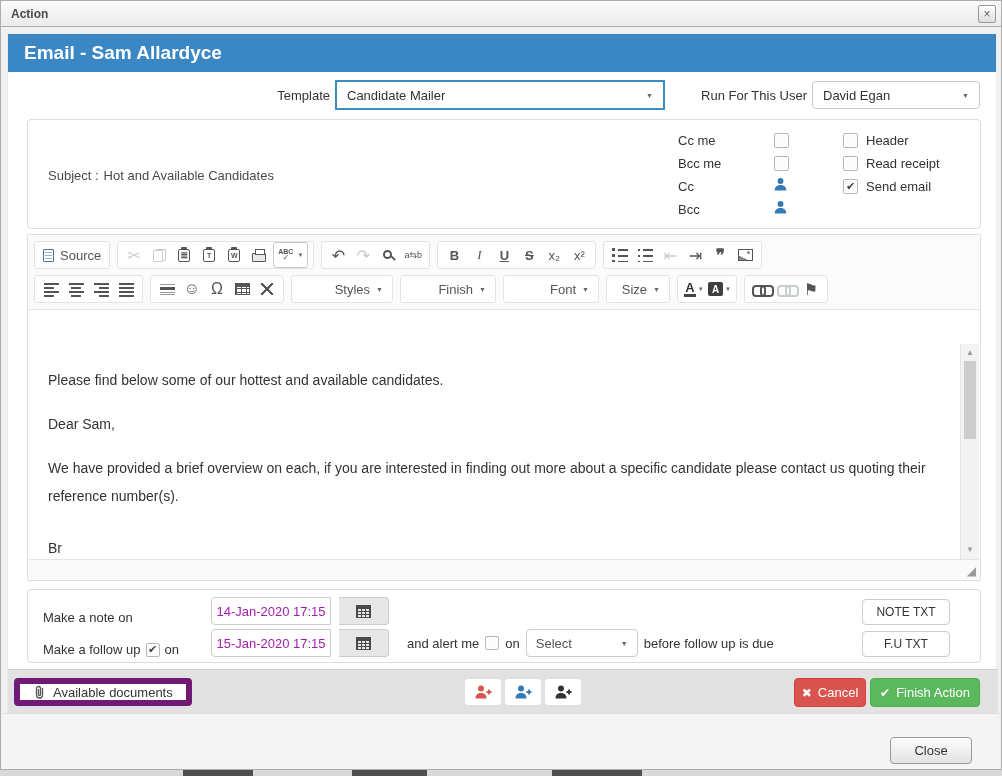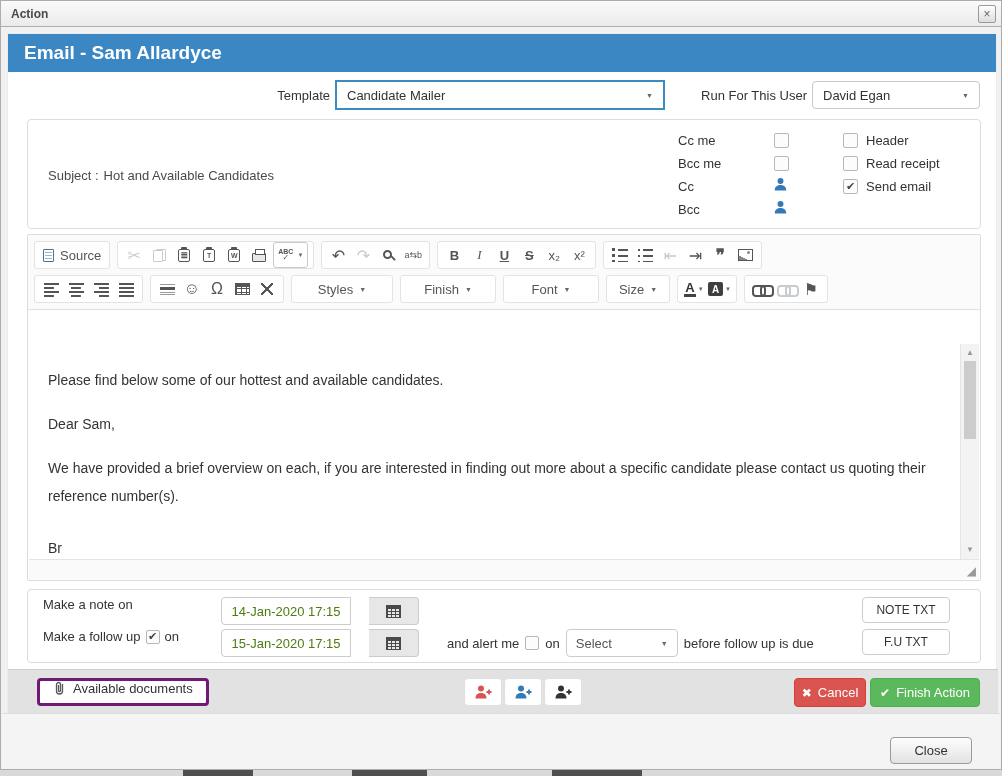--- a/index.html
+++ b/index.html
@@ -43,21 +43,21 @@
   
   .editor-panel{left:19px;top:200px;width:954px;height:347px;border-radius:2px}
   .toolbar{background:#fbfbfb;border-bottom:1px solid #e2e2e2;padding:3px 6px;border-radius:2px 2px 0 0}
   .tb-row{display:flex;align-items:center;gap:7px;height:34px}
   .tb-group{display:flex;align-items:center;gap:3px;background:#fff;border:1px solid #e3e3e3;border-radius:3px;padding:2px 5px;height:28px}
   .tbtn{min-width:22px;height:22px;display:inline-flex;align-items:center;justify-content:center;font-size:13px;color:#555;border-radius:2px;cursor:pointer}
   .tbtn.b{font-weight:bold}.tbtn.i{font-style:italic;font-family:"Liberation Serif",serif}.tbtn.u{text-decoration:underline;font-weight:bold}.tbtn.s{text-decoration:line-through;font-weight:bold}
   .tbtn.dis{color:#c6cccf}
   .tbtn.big{font-size:16px}
   .tbtn.quote{font-size:17px;font-weight:bold}
-  .tb-select{display:flex;align-items:center;justify-content:center;background:#fff;border:1px solid #e3e3e3;border-radius:3px;height:28px;padding:0 9px;font-size:13px;color:#555;cursor:pointer}
+  .tb-select{display:flex;align-items:center;justify-content:flex-end;background:#fff;border:1px solid #e3e3e3;border-radius:3px;height:28px;padding:0 9px;font-size:13px;color:#555;cursor:pointer}
   .w-styles{width:102px}.w-format{width:96px}.w-font{width:96px}.w-size{width:64px}
   .spell{border:1px solid #c9c9c9;border-radius:3px;padding:0 4px;height:26px;gap:2px}
   .spell-stack{display:flex;flex-direction:column;align-items:center;line-height:1}
   .spell-stack .abc{font-size:7px;font-weight:bold;color:#555;font-style:normal}
   .spell-stack .chk{font-size:8px;color:#555;font-style:normal;margin-top:-1px}
   .caret2{font-size:6px;color:#666;margin-left:2px}
 
   
   .doc-ic{width:11px;height:13px;border:1px solid #51718f;border-radius:1px;background-image:repeating-linear-gradient(#9db3c6 0 1px,transparent 1px 3px);background-size:7px 9px;background-position:1px 2px;background-repeat:no-repeat;margin-right:6px}
   .clip-ic{position:relative;width:12px;height:13px;border:1px solid #555;border-radius:2px;background:#fff;display:inline-flex;align-items:center;justify-content:center}
@@ -101,32 +101,32 @@
   .editor-content p:empty{margin:0;height:8px}
   .vscroll{position:absolute;right:1px;top:109px;bottom:21px;width:19px;background:#f3f3f3;border-left:1px solid #e4e4e4}
   .vs-arrow{position:absolute;left:0;width:18px;height:14px;text-align:center;font-size:8px;color:#999;line-height:14px;cursor:pointer}
   .vs-up{top:2px}.vs-down{bottom:2px}
   .vs-thumb{position:absolute;left:3px;top:17px;width:12px;height:78px;background:#ccc;cursor:grab}
   .editor-bottom{position:absolute;left:1px;right:1px;bottom:1px;height:20px;background:#fafafa;border-top:1px solid #e4e4e4;border-radius:0 0 2px 2px}
   .grip{position:absolute;right:3px;bottom:2px;font-size:12px;color:#999;cursor:nwse-resize;line-height:1}
 
   
   .note-panel{left:19px;top:555px;width:954px;height:74px}
-  .note-row{position:absolute;left:15px;right:30px;display:flex;align-items:flex-start;gap:18px}
+  .note-row{position:absolute;left:15px;right:30px;display:flex;align-items:flex-end;gap:8px}
   .nr1{top:7px;height:28px}.nr2{top:39px;height:28px}
   .lead{flex:0 0 160px;display:flex;align-items:center;gap:5px;font-size:13px;color:#333}
-  .date-input{width:130px;height:28px;border:1px solid #ccc;border-radius:4px 0 0 4px;background:#fff;font-size:13px;color:#4d7c0f;display:flex;align-items:center;justify-content:center;cursor:text}
+  .date-input{width:120px;height:28px;border:1px solid #ccc;border-radius:4px 0 0 4px;background:#fff;font-size:13px;color:#a21caf;display:flex;align-items:center;justify-content:center;cursor:text}
   .date-addon{width:50px;height:28px;background:#e7e7e7;border:1px solid #ccc;border-left:none;border-radius:0 4px 4px 0;display:flex;align-items:center;justify-content:center;cursor:pointer}
   .alert-cluster{display:flex;align-items:center;gap:6px;margin-left:10px;font-size:13px;color:#333}
   .alert-select{width:112px;height:28px;border:1px solid #ccc;border-radius:4px;background:#fff;display:flex;align-items:center;justify-content:space-between;padding:0 9px;font-size:13px;color:#555;cursor:pointer}
   .wbtn{margin-left:auto;background:#fff;border:1px solid #ccc;border-radius:4px;height:26px;min-width:88px;padding:0 10px;font-size:12px;color:#333;display:flex;align-items:center;justify-content:center;cursor:pointer}
 
   
   .footer{position:absolute;left:0;top:635px;width:990px;height:45px;background:#e2e2e2;border-top:1px solid #cdcdcd}
-  .docs-btn{position:absolute;left:29px;top:8px;height:28px;background:#fff;border:3px solid #701a75;border-radius:4px;display:flex;align-items:flex-start;gap:7px;padding:0 13px;font-size:13px;color:#333;cursor:pointer}
+  .docs-btn{position:absolute;left:6px;top:8px;height:28px;background:#fff;border:6px solid #701a75;border-radius:4px;display:flex;align-items:center;gap:7px;padding:0 13px;font-size:13px;color:#333;cursor:pointer}
   .person-group{position:absolute;left:456px;top:8px;display:flex;gap:2px}
   .pbtn{width:38px;height:28px;background:#fff;border:1px solid #e0e0e0;border-radius:4px;display:flex;align-items:center;justify-content:center;cursor:pointer}
   .btn-red{position:absolute;right:132px;top:8px;width:72px;height:29px;background:#d9534f;border:1px solid #d43f3a;border-radius:4px;color:#fff;font-size:13px;display:flex;align-items:center;justify-content:center;gap:6px;cursor:pointer}
   .btn-green{position:absolute;right:18px;top:8px;width:110px;height:29px;background:#5cb85c;border:1px solid #4cae4c;border-radius:4px;color:#fff;font-size:13px;display:flex;align-items:center;justify-content:center;gap:6px;cursor:pointer}
   .btn-ic{font-size:12px}
 
   
   .bottom-band{position:absolute;left:1px;right:1px;top:686px;height:56px;background:#f4f4f4;border-top:1px solid #ddd}
   .close-btn{position:absolute;right:28px;top:23px;width:82px;height:27px;background:linear-gradient(#fdfdfd,#e2e2e2);border:1px solid #9a9a9a;border-radius:4px;font-size:13px;color:#333;display:flex;align-items:center;justify-content:center;cursor:pointer}
 

